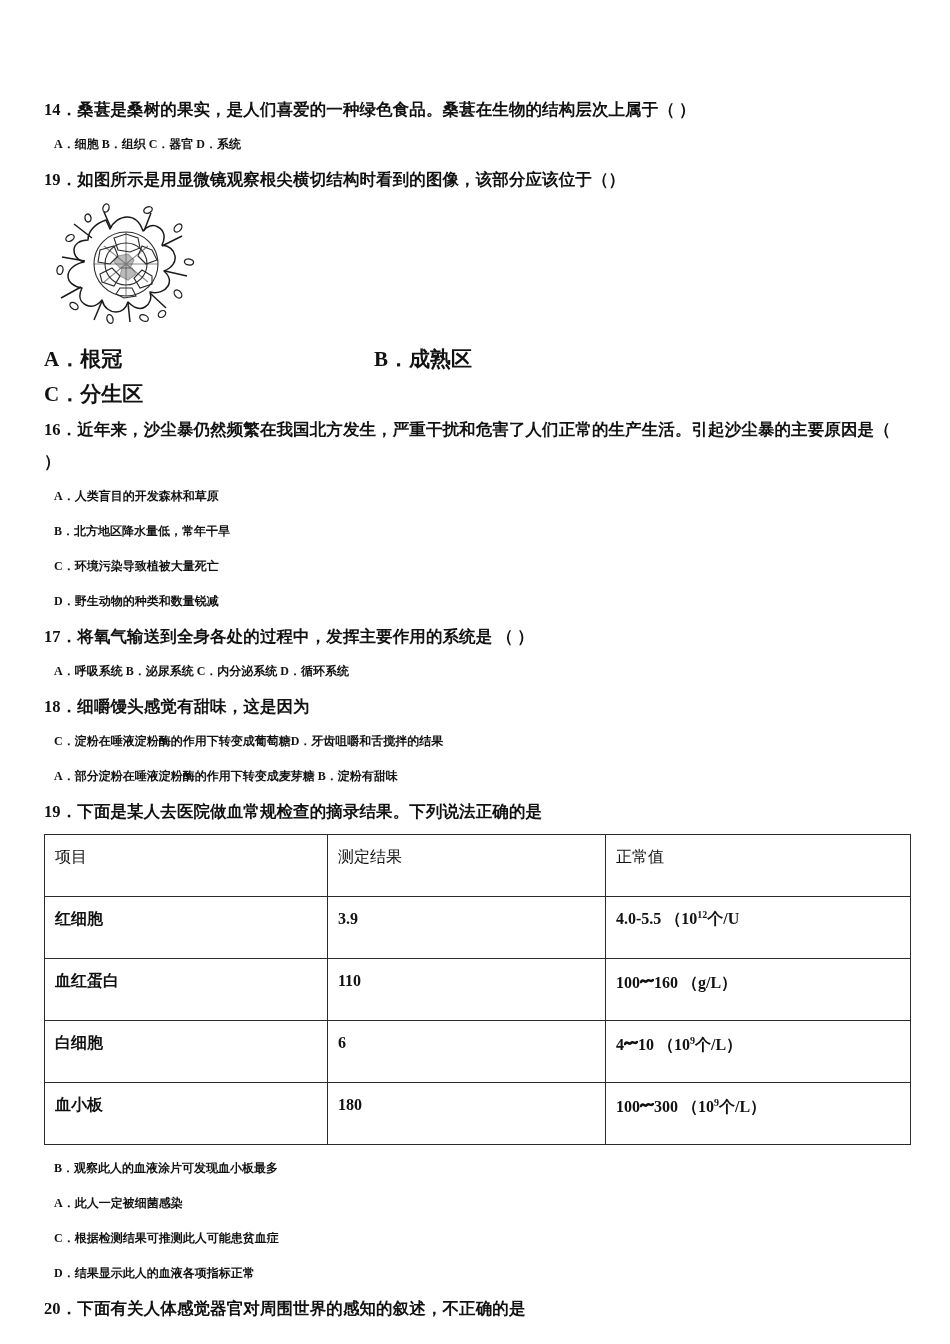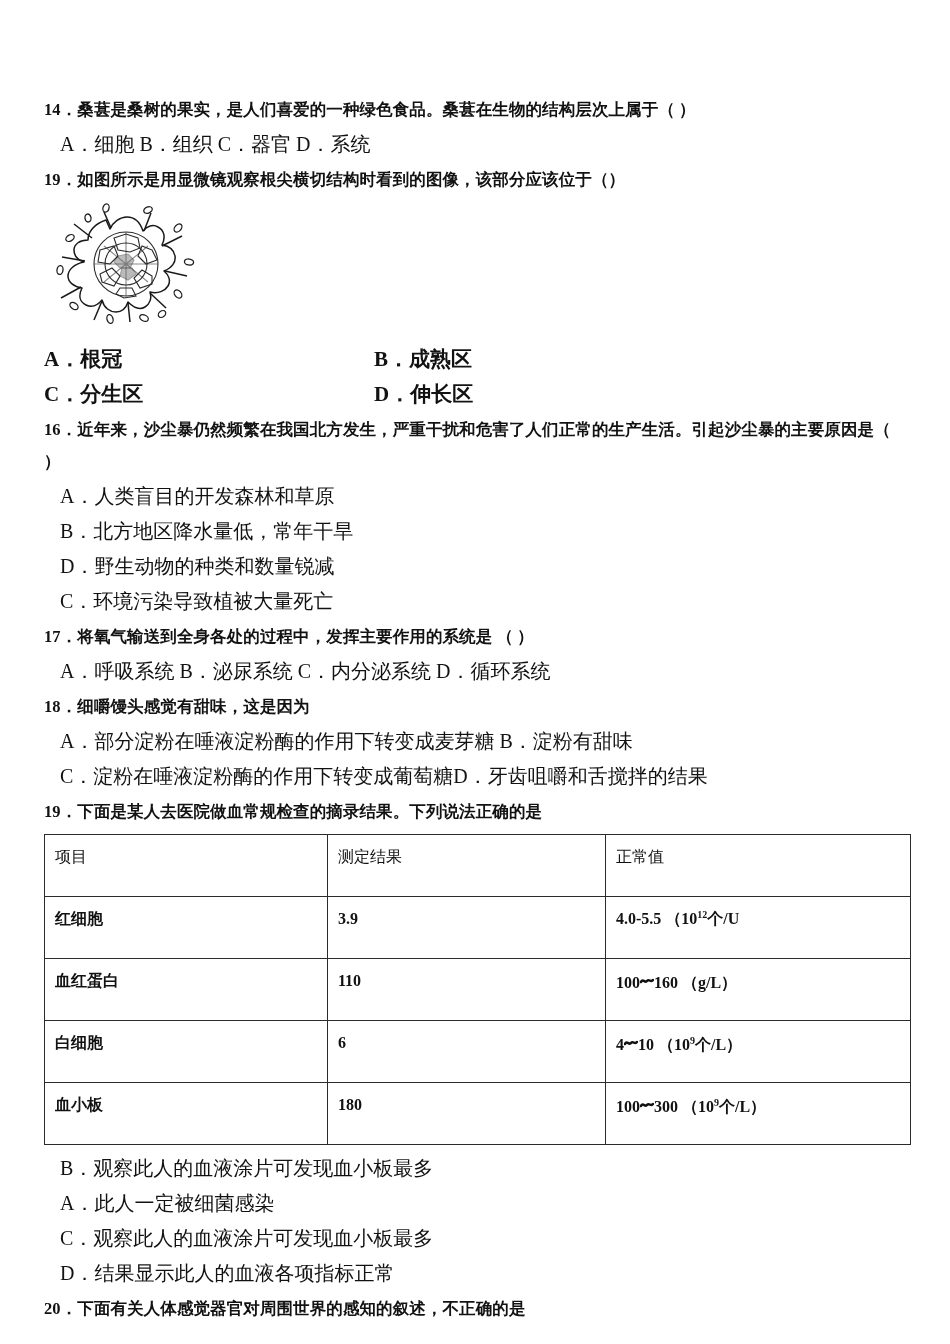--- a/index.html
+++ b/index.html
@@ -36,24 +36,24 @@
     line-height: 19px;
     font-weight: 700;
     letter-spacing: 0.1px;
     margin: 0 0 16px 0;
     white-space: normal;
   }
   .q-line.stem {
     font-weight: 700;
   }
   .opt-line {
-    font-size: 20px;
+    font-size: 12px;
     line-height: 19px;
-    font-weight: 400;
-    margin: 0 0 16px 16px;
+    font-weight: 700;
+    margin: 0 0 16px 10px;
   }
   .tight { margin-bottom: 13px; }
 
   
   .opt-two {
     display: flex;
     margin: 0 0 16px 0;
     font-size: 21px;
     line-height: 19px;
     font-weight: 700;
@@ -179,36 +179,35 @@
         </g>
       </svg>
     </div>
 
     <div class="opt-two">
       <span class="col-a">A．根冠</span>
       <span class="col-b">B．成熟区</span>
     </div>
     <div class="opt-two">
       <span class="col-a">C．分生区</span>
-      <span class="col-b">D．伸长区</span>
     </div>
 
     <p class="q-line stem tight">16．近年来，沙尘暴仍然频繁在我国北方发生，严重干扰和危害了人们正常的生产生活。引起沙尘暴的主要原因是（</p>
     <p class="q-line stem">）</p>
     <p class="opt-line">A．人类盲目的开发森林和草原</p>
     <p class="opt-line">B．北方地区降水量低，常年干旱</p>
+    <p class="opt-line">C．环境污染导致植被大量死亡</p>
     <p class="opt-line">D．野生动物的种类和数量锐减</p>
-    <p class="opt-line">C．环境污染导致植被大量死亡</p>
 
     <p class="q-line stem">17．将氧气输送到全身各处的过程中，发挥主要作用的系统是  （    ）</p>
     <p class="opt-line">A．呼吸系统   B．泌尿系统   C．内分泌系统   D．循环系统</p>
 
     <p class="q-line stem">18．细嚼馒头感觉有甜味，这是因为</p>
+    <p class="opt-line">C．淀粉在唾液淀粉酶的作用下转变成葡萄糖D．牙齿咀嚼和舌搅拌的结果</p>
     <p class="opt-line">A．部分淀粉在唾液淀粉酶的作用下转变成麦芽糖 B．淀粉有甜味</p>
-    <p class="opt-line">C．淀粉在唾液淀粉酶的作用下转变成葡萄糖D．牙齿咀嚼和舌搅拌的结果</p>
 
     <p class="q-line stem tight">19．下面是某人去医院做血常规检查的摘录结果。下列说法正确的是</p>
 
     <table class="blood">
       <colgroup>
           <col class="c1">
           <col class="c2">
           <col class="c3">
         </colgroup>
       <tbody>
@@ -245,19 +244,19 @@
           <td>180</td>
           <td><span>100</span><span class="wdash"><svg width="14" height="8" viewBox="0 0 14 8">
                   <path d="M1 5 C3 1 5 6.5 7 4 C9 1.5 11 6 13 3" fill="none" stroke="#111" stroke-width="2.6" stroke-linecap="round"></path>
                 </svg></span><span>300</span> <span>（10</span><sup>9</sup><span>个/L）</span></td>
         </tr>
       </tbody>
     </table>
 
     <p class="opt-line">B．观察此人的血液涂片可发现血小板最多</p>
     <p class="opt-line">A．此人一定被细菌感染</p>
-    <p class="opt-line">C．观察此人的血液涂片可发现血小板最多</p>
+    <p class="opt-line">C．根据检测结果可推测此人可能患贫血症</p>
     <p class="opt-line">D．结果显示此人的血液各项指标正常</p>
 
     <p class="q-line stem">20．下面有关人体感觉器官对周围世界的感知的叙述，不正确的是</p>
 
   </div>
 </div>
 
 </body></html>

